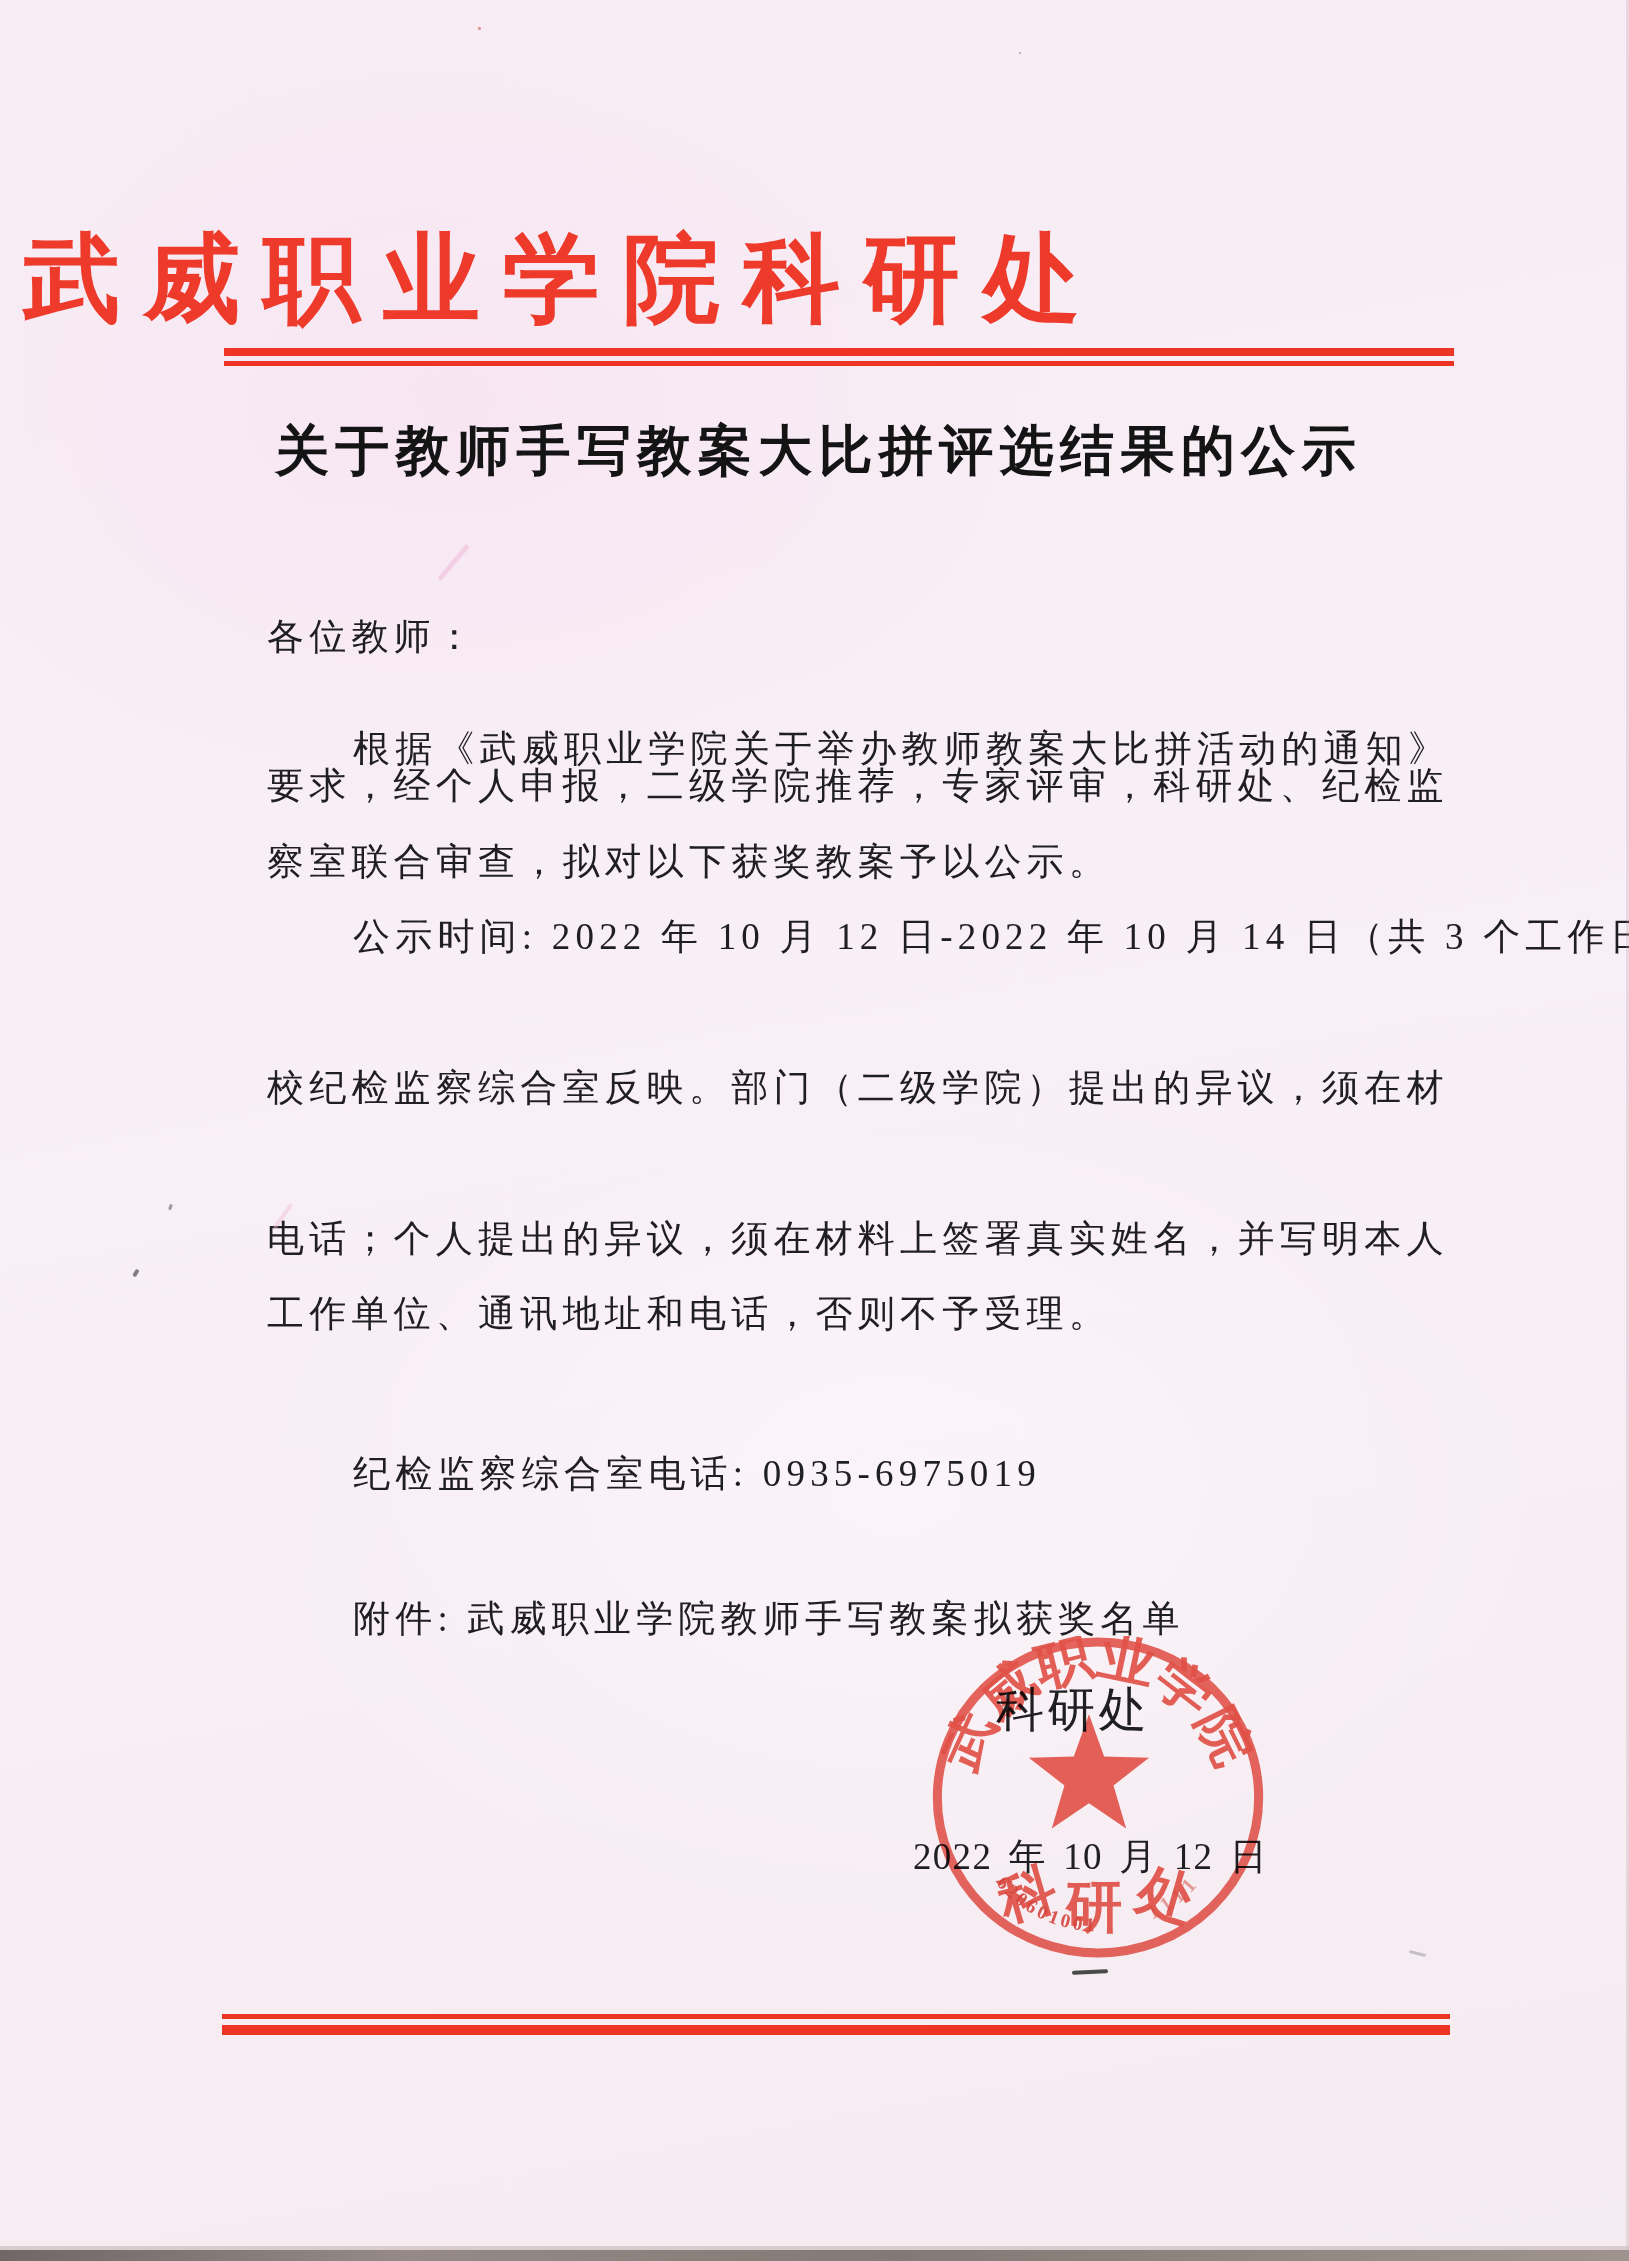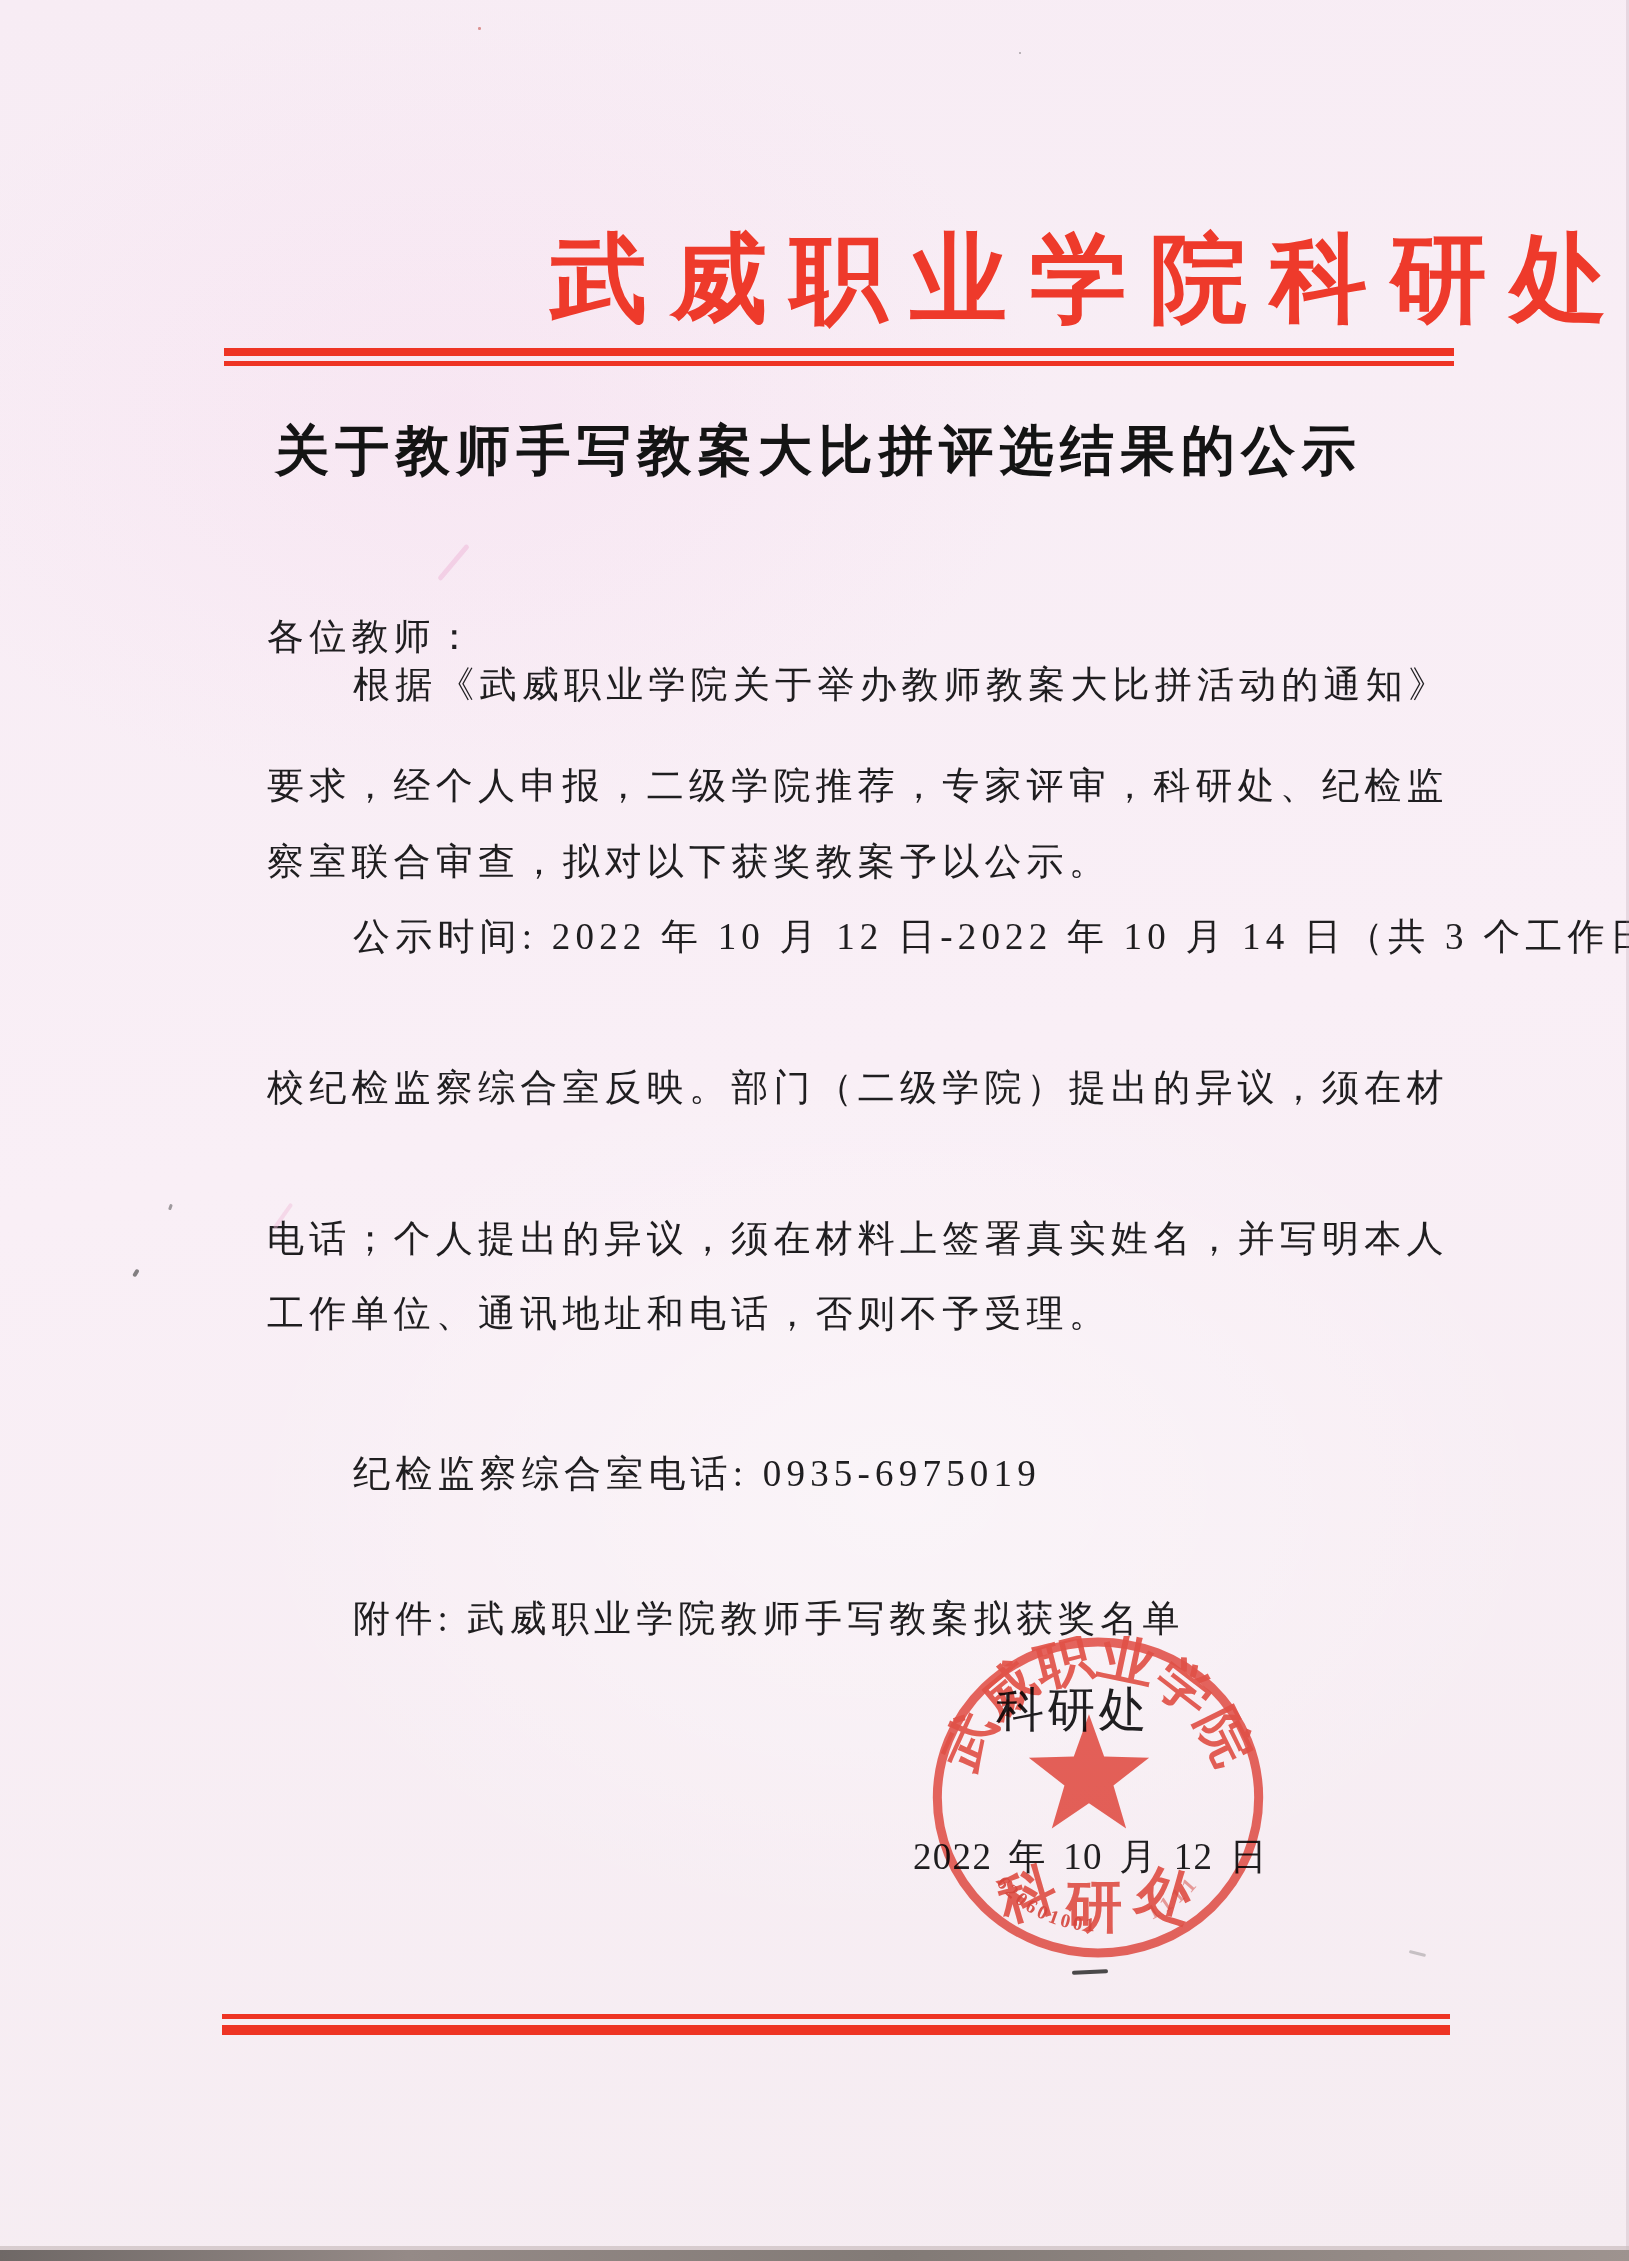--- a/index.html
+++ b/index.html
@@ -10,21 +10,21 @@
     font-family:"Liberation Serif","DejaVu Serif",serif;
     background:
       radial-gradient(ellipse 967px 645px at 55% 66%, rgba(255,255,255,.38), rgba(255,255,255,0) 70%),
       radial-gradient(ellipse 838px 580px at 28% 18%, rgba(246,212,236,.28), rgba(246,212,236,0) 70%),
       linear-gradient(170deg,#f7ecf4 0%,#f9eff6 48%,#f5ecf1 100%);
   }
   .abs{position:absolute;}
   
   .org-name{
     top:227px;left:0;width:100%;height:106px;line-height:106px;
-    text-align:right;font-size:97px;font-weight:bold;
+    text-align:left;font-size:97px;font-weight:bold;
     letter-spacing:23px;padding-left:23px;box-sizing:border-box;
     color:#ee3a2b;
   }
   .rule{left:224px;width:1230px;background:#ee3424;}
   .rule-top-thick{top:348px;height:8.4px;}
   .rule-top-thin{top:361px;height:5.2px;}
   
   .doc-title{
     top:416px;left:0;width:100%;height:71px;line-height:71px;
     text-align:center;font-size:54px;font-weight:bold;
@@ -67,21 +67,21 @@
 
 <div id="paper">
 
   <div class="abs org-name">武威职业学院科研处</div>
   <div class="abs rule rule-top-thick"></div>
   <div class="abs rule rule-top-thin"></div>
 
   <div class="abs doc-title">关于教师手写教案大比拼评选结果的公示</div>
 
   <div class="abs bline" style="top:616px">各位教师：</div>
-  <div class="abs bline indent" style="top:664px">根据《武威职业学院关于举办教师教案大比拼活动的通知》</div>
+  <div class="abs bline indent" style="top:728px">根据《武威职业学院关于举办教师教案大比拼活动的通知》</div>
   <div class="abs bline" style="top:765px">要求，经个人申报，二级学院推荐，专家评审，科研处、纪检监</div>
   <div class="abs bline" style="top:841px">察室联合审查，拟对以下获奖教案予以公示。</div>
   <div class="abs bline indent" style="top:916px">公示时间: 2022 年 10 月 12 日-2022 年 10 月 14 日（共 3 个工作日）</div>
   <div class="abs bline" style="top:1067px">校纪检监察综合室反映。部门（二级学院）提出的异议，须在材</div>
   <div class="abs bline" style="top:1218px">电话；个人提出的异议，须在材料上签署真实姓名，并写明本人</div>
   <div class="abs bline" style="top:1293px">工作单位、通讯地址和电话，否则不予受理。</div>
   <div class="abs bline indent" style="top:1453px">纪检监察综合室电话: 0935-6975019</div>
   <div class="abs bline indent" style="top:1598px">附件: 武威职业学院教师手写教案拟获奖名单</div>
 
   <div class="abs sig-dept">科研处</div>

